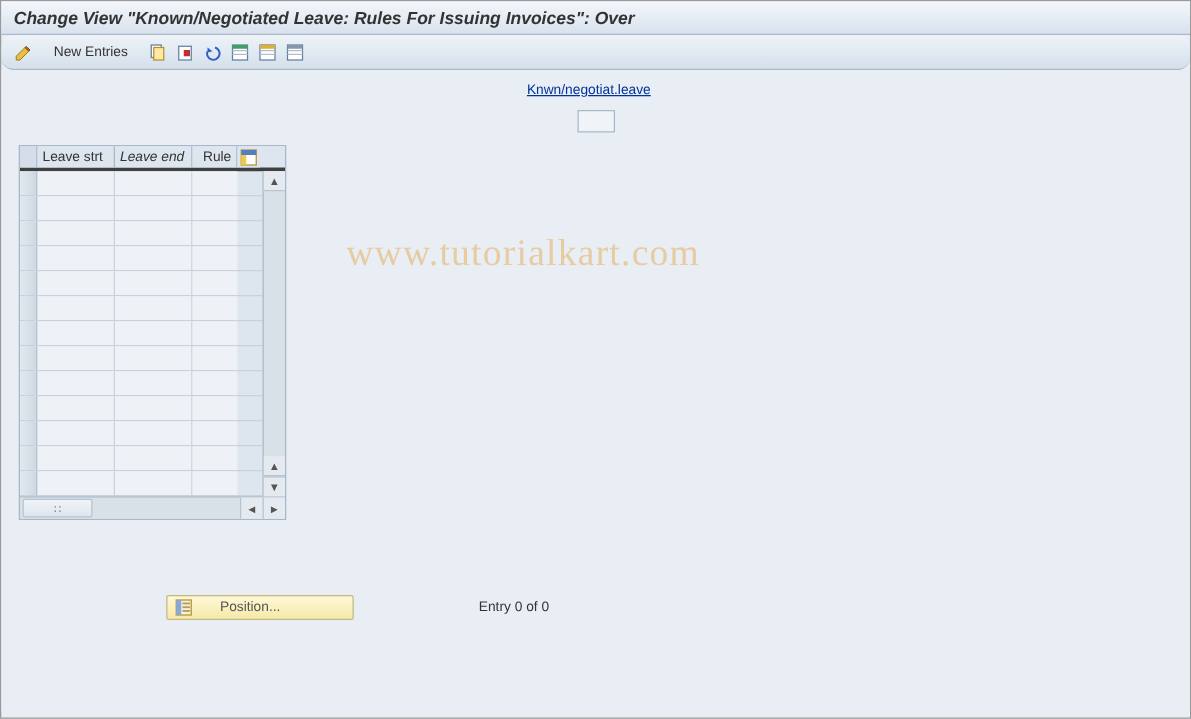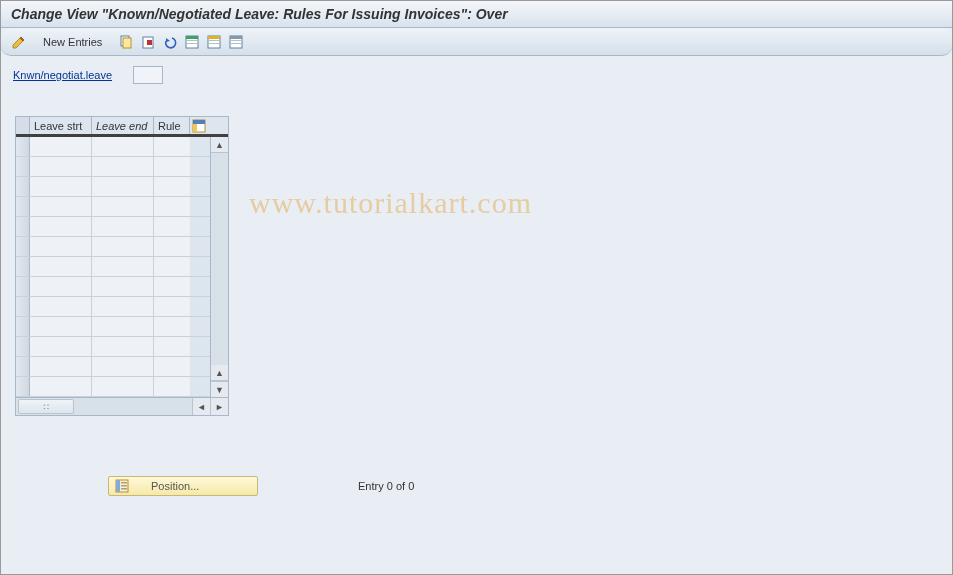--- a/index.html
+++ b/index.html
@@ -60,20 +60,21 @@
     background: #e8eef4;
     padding: 10px 12px;
     height: calc(100% - 60px);
     position: relative;
   }
   .field-row {
     display: flex;
     align-items: center;
     gap: 10px;
     margin-bottom: 30px;
+    flex-direction: column;
   }
   .field-label {
     color: #003399;
     font-size: 11px;
     text-decoration: underline;
     cursor: pointer;
     width: 110px;
   }
   .field-input {
     width: 30px;
@@ -102,21 +103,21 @@
     border-right: 1px solid #a8b8c8;
     padding: 3px 4px;
     font-size: 11px;
     color: #333;
     background: #dde6ef;
     overflow: hidden;
     white-space: nowrap;
   }
   .col-1 { width: 62px; }
   .col-2 { width: 62px; font-style: italic; }
-  .col-3 { width: 36px; }
+  .col-3 { width: 36px; text-align: right; }
   .config-h {
     width: 18px;
     display:flex; align-items:center; justify-content:center;
     background: #dde6ef;
     cursor: pointer;
   }
   .config-icon-svg { width:14px; height:14px;}
   .table-body {
     display: flex;
   }
@@ -181,21 +182,21 @@
   .harrow {
     width:18px;
     display:flex;align-items:center;justify-content:center;
     background:#e4eaf0;
     border-left:1px solid #b8c4d0;
     cursor:pointer;
     font-size:9px;color:#555;
   }
   .bottom-row {
     position: absolute;
-    left: 107px;
+    left: 132px;
     top: 420px;
     display:flex;
     align-items:center;
     gap: 100px;
   }
   .position-btn {
     width: 150px;
     height: 20px;
     background: linear-gradient(#fff8d8,#f5e9a8);
     border: 1px solid #c8b878;
@@ -204,21 +205,21 @@
     align-items:center;
     padding: 0 6px;
     cursor:pointer;
     color:#555;
     font-size:11px;
   }
   .position-btn .pos-icon { margin-right: 22px; display:inline-flex;}
   .entry-text { font-size:11px; color:#333;text-align:right;}
   .watermark {
     position:absolute;
-    top: 130px; left: 248px;
+    top: 130px; left: 276px;
     font-size: 30px;
     color: rgba(230,170,80,0.5);
     font-family: Georgia, serif;
     pointer-events:none;
     letter-spacing: 1px;
   }
 </style>
 </head>
 <body>
 

